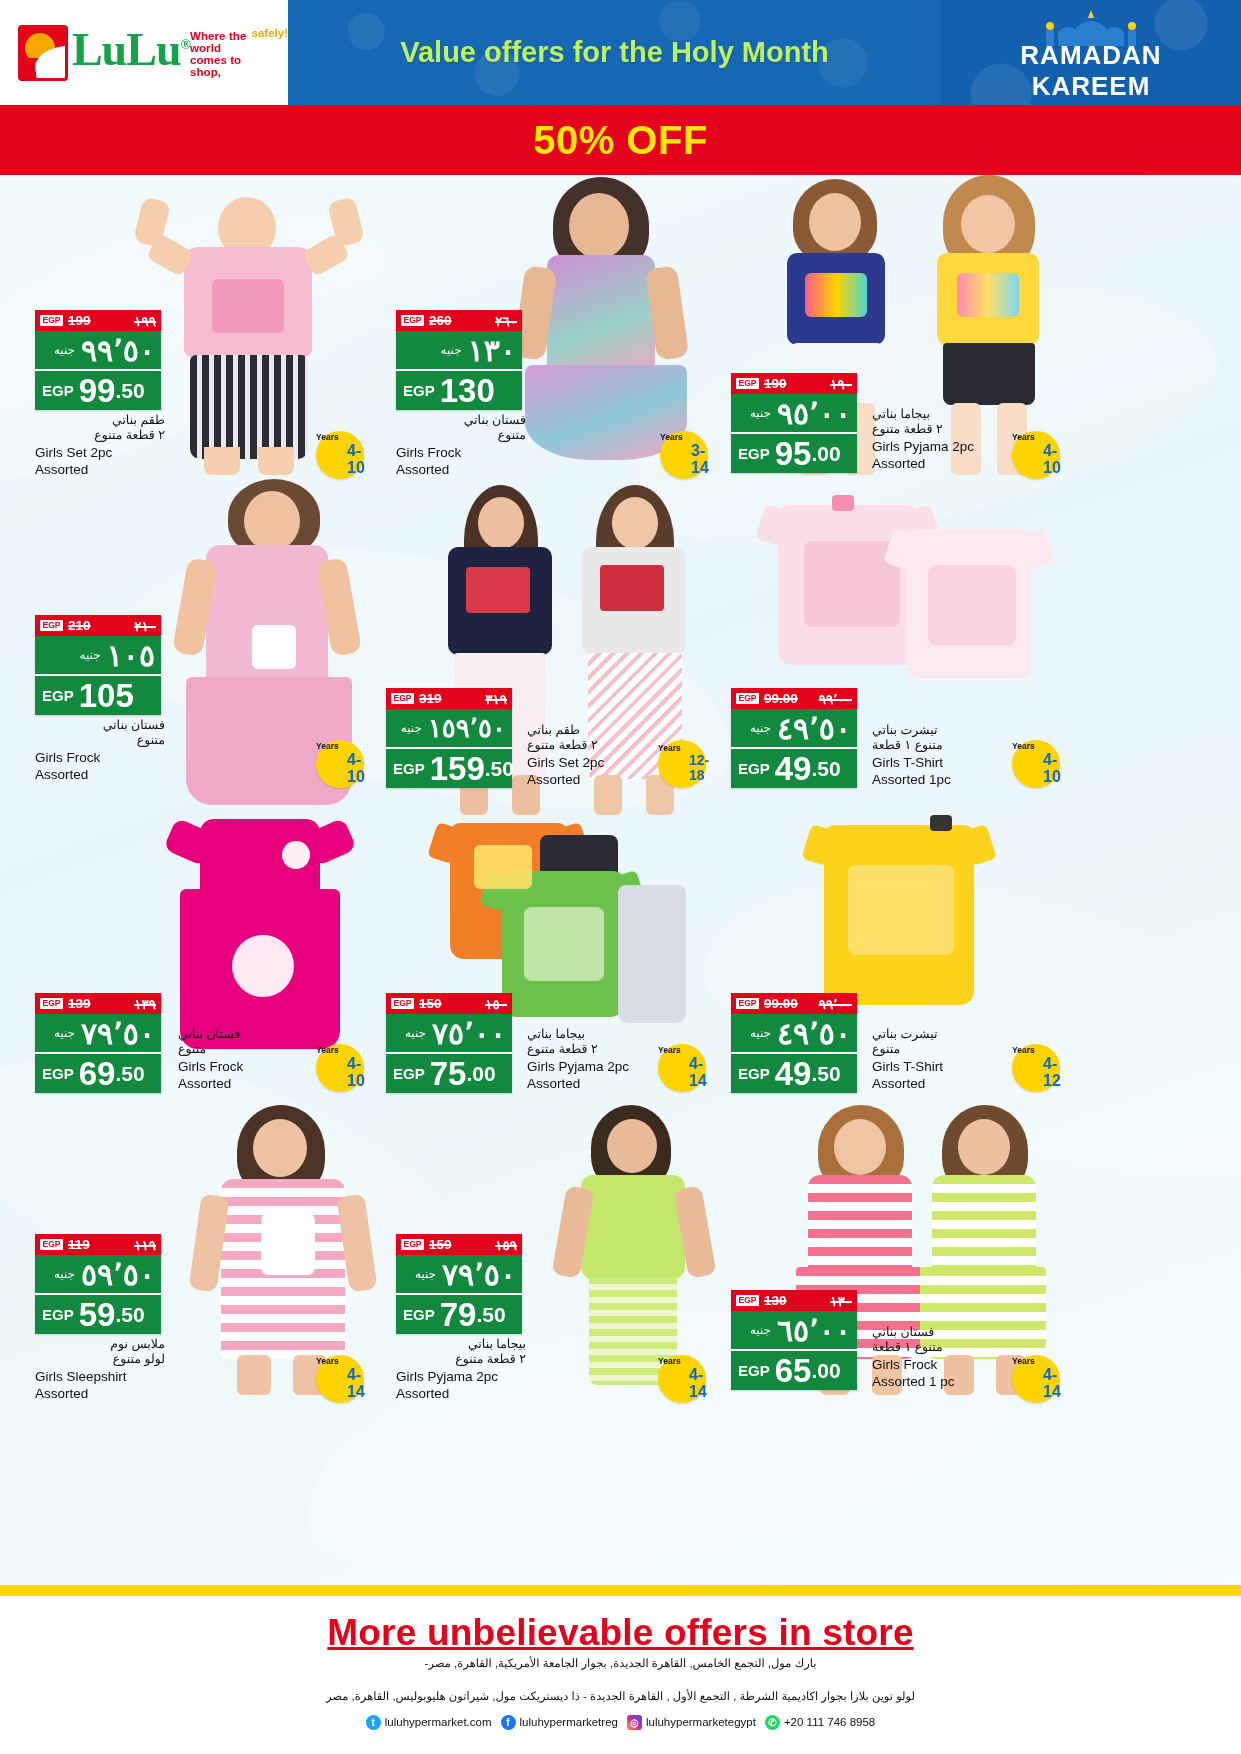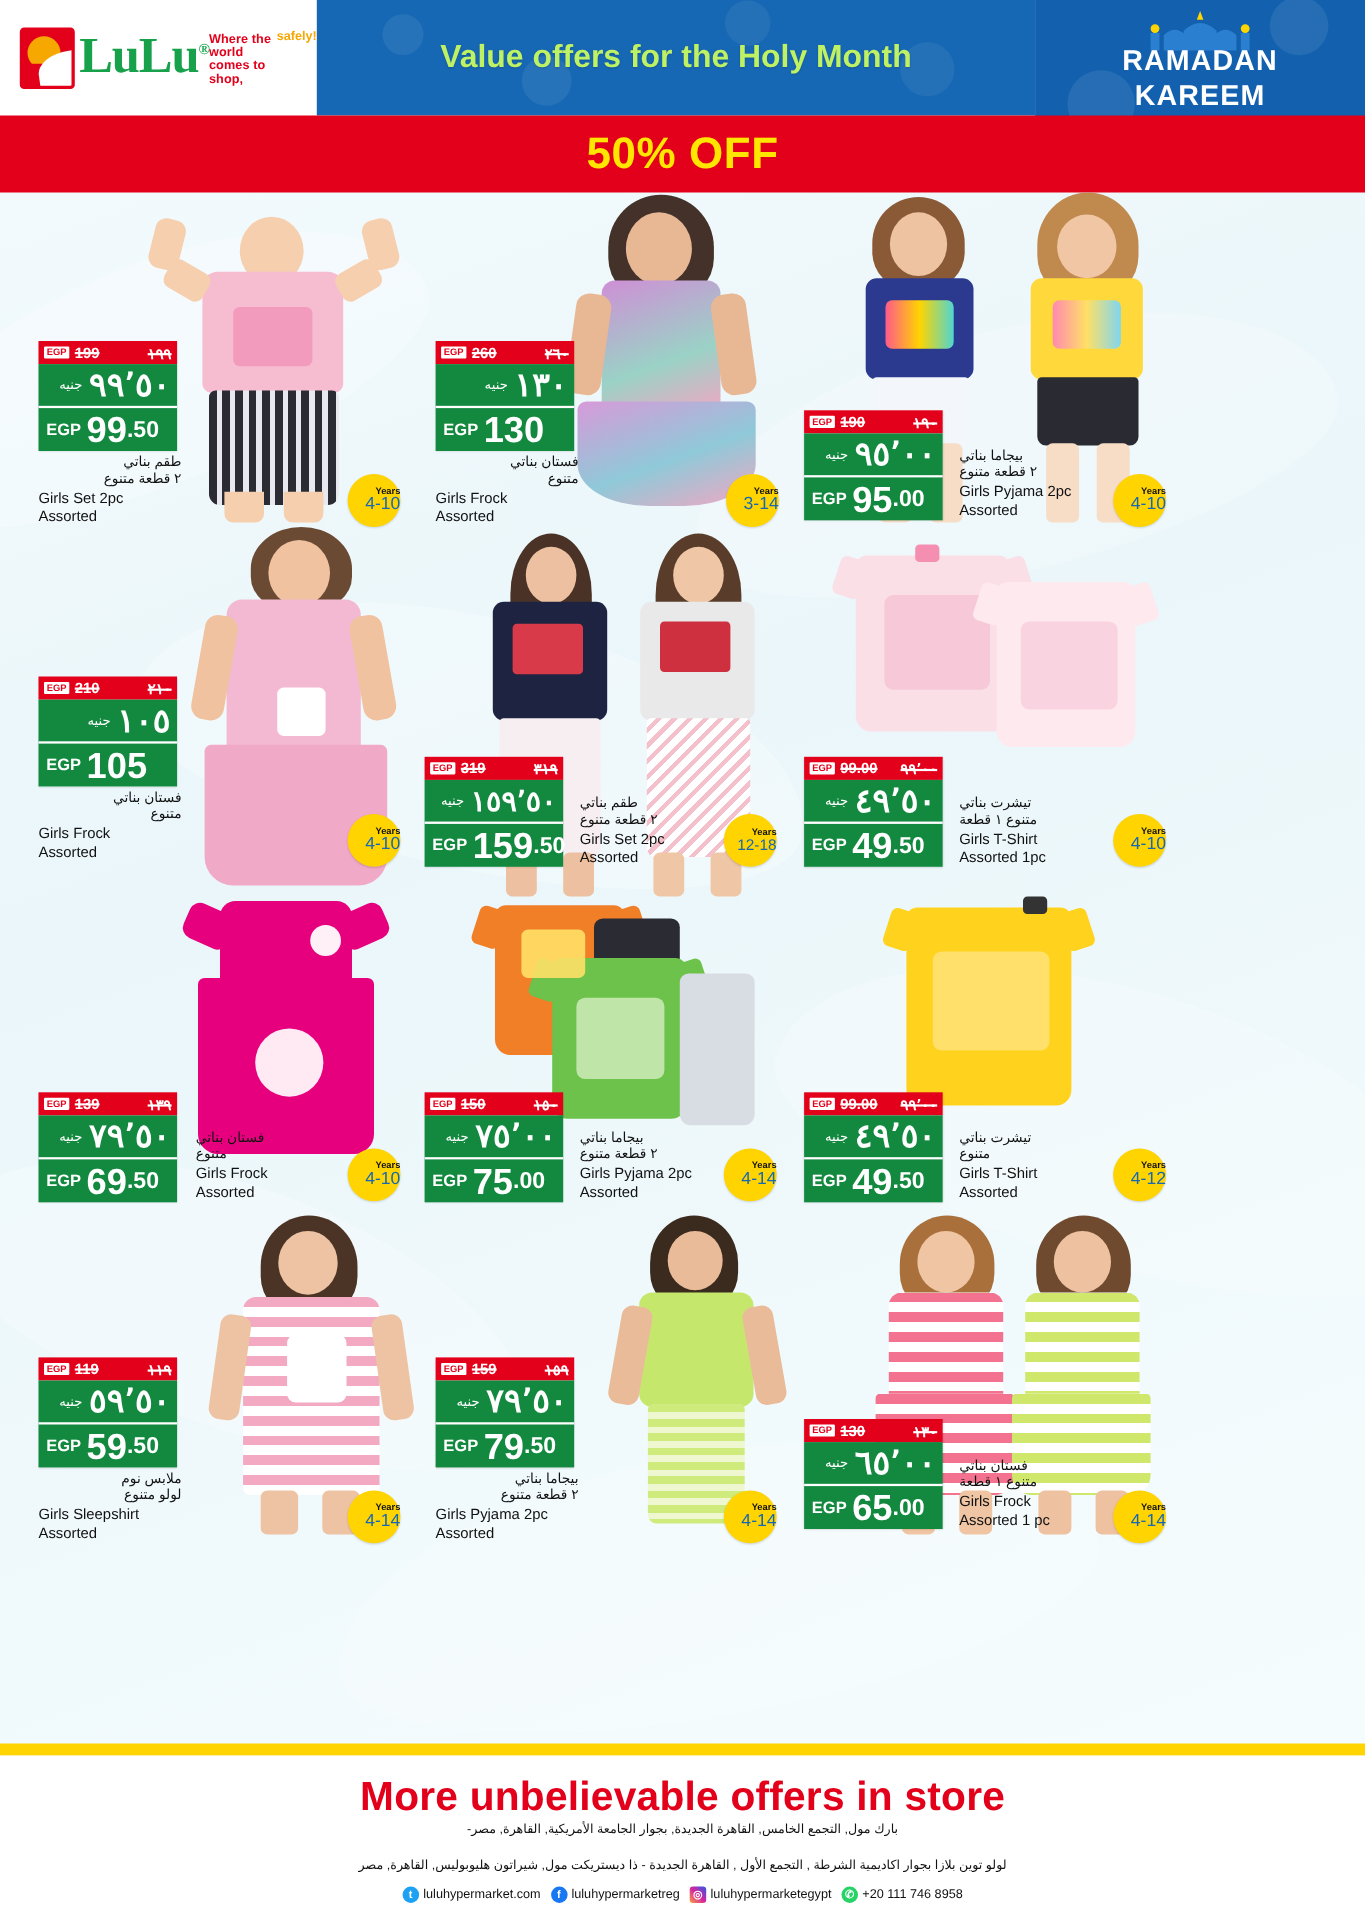--- a/index.html
+++ b/index.html
@@ -204,38 +204,38 @@
   .desc-en {
     font-size: 13.5px; color:#111; margin-top: 1px;
   }
 
   
   .years {
     position: absolute;
     width: 48px; height: 48px; border-radius: 50%;
     background: #ffd400;
     z-index: 25;
-    display:flex; flex-direction: column; align-items: flex-end; justify-content: center;
+    display:flex; flex-direction: column; align-items: flex-start; justify-content: center;
     box-shadow: 0 1px 2px rgba(0,0,0,.15);
   }
   .years-label { font-size: 8.5px; color:#111; font-weight: bold; line-height: 1; }
-  .years-val { font-size: 16px; color:#1768b4; font-weight: normal; line-height: 1.1; }
+  .years-val { font-size: 16px; color:#1768b4; font-weight: bold; line-height: 1.1; margin-left: 31px; }
 
   
   .yellow-strip {
     position: absolute; left:0; top: 1585px; width: 1241px; height: 11px;
     background: #ffd400;
   }
   .footer {
     position: absolute; left: 0; top: 1596px; width: 1241px; height: 158px;
     background: #ffffff;
   }
   .footer-head {
     text-align:center; color:#e3001b; font-size: 37px; font-weight: bold;
-    padding-top: 16px; letter-spacing: .2px;
+    padding-top: 16px; letter-spacing: .2px; text-decoration: underline;
   }
   .footer-addr {
     text-align: center; font-size: 11.5px; color: #111; direction: rtl;
     margin-top: 14px; line-height: 1.65;
   }
   .footer-social {
     display:flex; align-items: center; justify-content: center; gap: 9px;
     margin-top: 9px; font-size: 11.5px; color:#111;
   }
   .soc {

